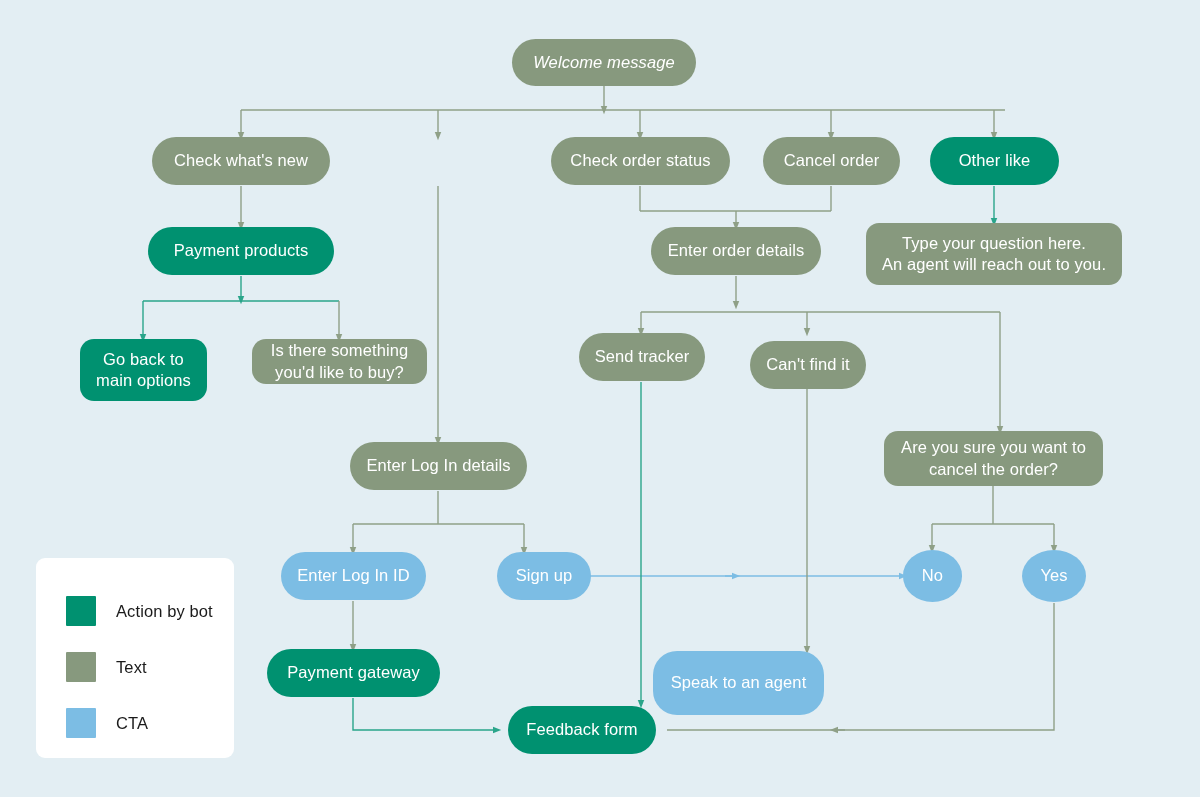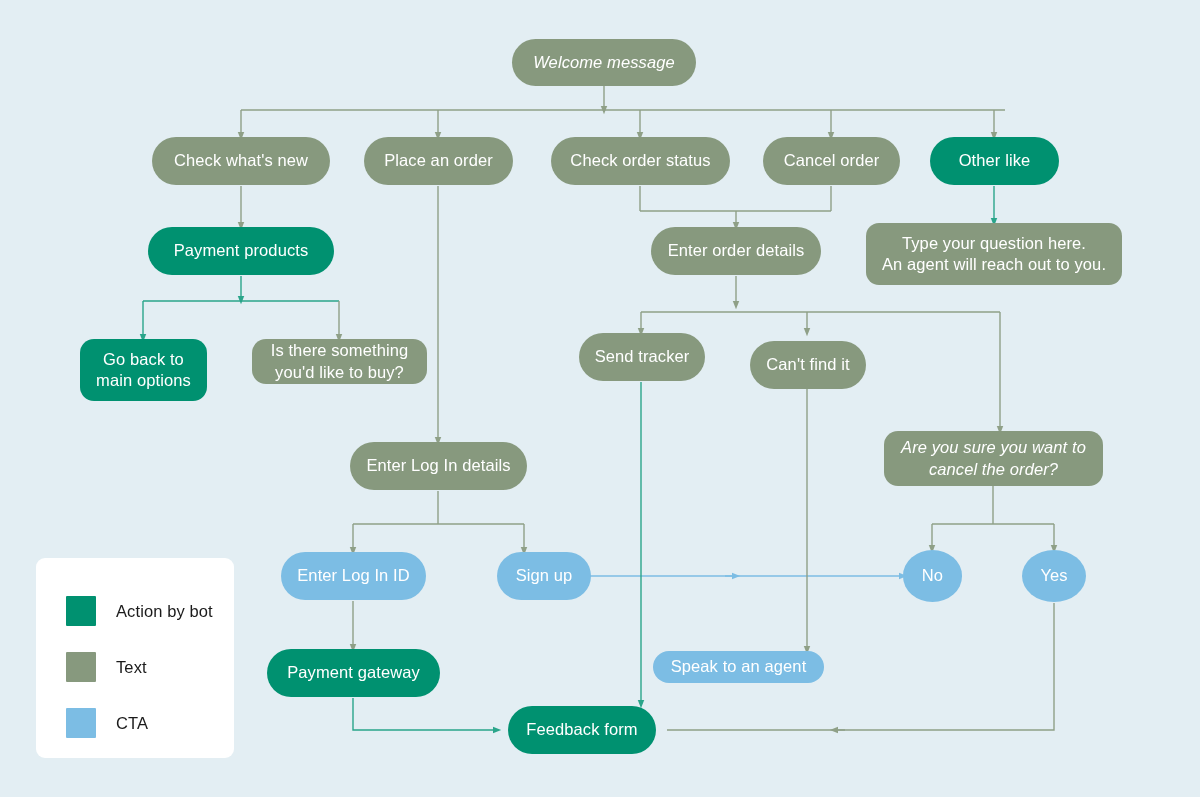--- a/index.html
+++ b/index.html
@@ -150,21 +150,20 @@
 
       <path stroke="#8fa087" d="M1054,603 L1054,730 L667,730"></path>
       <path stroke="#8fa087" d="M845,730 L834,730" marker-end="url(#ah-sage)"></path>
     </g>
   </svg>
 
   <div class="node text" style="left:512px; top:39px; width:184px; height:47px; border-radius:24px;font-style:italic;">Welcome message</div>
 
   <div class="node text" style="left:152px; top:137px; width:178px; height:48px; border-radius:24px;">Check what's new</div>
 
-  <div class="node text" style="left:364px; top:137px; width:149px; height:48px; border-radius:24px;">Place an order</div>
 
   <div class="node text" style="left:551px; top:137px; width:179px; height:48px; border-radius:24px;">Check order status</div>
 
   <div class="node text" style="left:763px; top:137px; width:137px; height:48px; border-radius:24px;">Cancel order</div>
 
   <div class="node bot" style="left:930px; top:137px; width:129px; height:48px; border-radius:24px;">Other like</div>
 
   <div class="node bot" style="left:148px; top:227px; width:186px; height:48px; border-radius:24px;">Payment products</div>
 
   <div class="node text" style="left:651px; top:227px; width:170px; height:48px; border-radius:24px;">Enter order details</div>
@@ -175,36 +174,36 @@
   <div class="node bot" style="left:80px; top:339px; width:127px; height:62px; border-radius:14px;">Go back to
 main options</div>
 
   <div class="node text" style="left:252px; top:339px; width:175px; height:45px; border-radius:14px;">Is there something
 you'd like to buy?</div>
 
   <div class="node text" style="left:579px; top:333px; width:126px; height:48px; border-radius:24px;">Send tracker</div>
 
   <div class="node text" style="left:750px; top:333px; width:116px; height:48px; border-radius:24px;margin-top:8px;">Can't find it</div>
 
-  <div class="node text" style="left:884px; top:431px; width:219px; height:55px; border-radius:14px;font-style:italic;">Are you sure you want to
+  <div class="node text" style="left:884px; top:431px; width:219px; height:55px; border-radius:14px;">Are you sure you want to
 cancel the order?</div>
 
   <div class="node text" style="left:350px; top:442px; width:177px; height:48px; border-radius:24px;">Enter Log In details</div>
 
   <div class="node cta" style="left:281px; top:552px; width:145px; height:48px; border-radius:24px;">Enter Log In ID</div>
 
   <div class="node cta" style="left:497px; top:552px; width:94px; height:48px; border-radius:24px;">Sign up</div>
 
   <div class="node cta" style="left:903px; top:550px; width:59px; height:52px; border-radius:30px/26px;">No</div>
 
   <div class="node cta" style="left:1022px; top:550px; width:64px; height:52px; border-radius:32px/26px;">Yes</div>
 
   <div class="node bot" style="left:267px; top:649px; width:173px; height:48px; border-radius:24px;">Payment gateway</div>
 
-  <div class="node cta" style="left:653px; top:651px; width:171px; height:32px; border-radius:24px;text-align:center;">Speak to an agent</div>
+  <div class="node cta" style="left:653px; top:651px; width:171px; height:64px; border-radius:24px;text-align:center;">Speak to an agent</div>
 
   <div class="node bot" style="left:508px; top:706px; width:148px; height:48px; border-radius:24px;">Feedback form</div>
 
   <div class="legend">
     <div class="legend-row">
       <span class="legend-swatch" style="background:#009170;"></span>
       <span class="legend-label">Action by bot</span>
     </div>
     <div class="legend-row">
       <span class="legend-swatch" style="background:#87997e;"></span>

